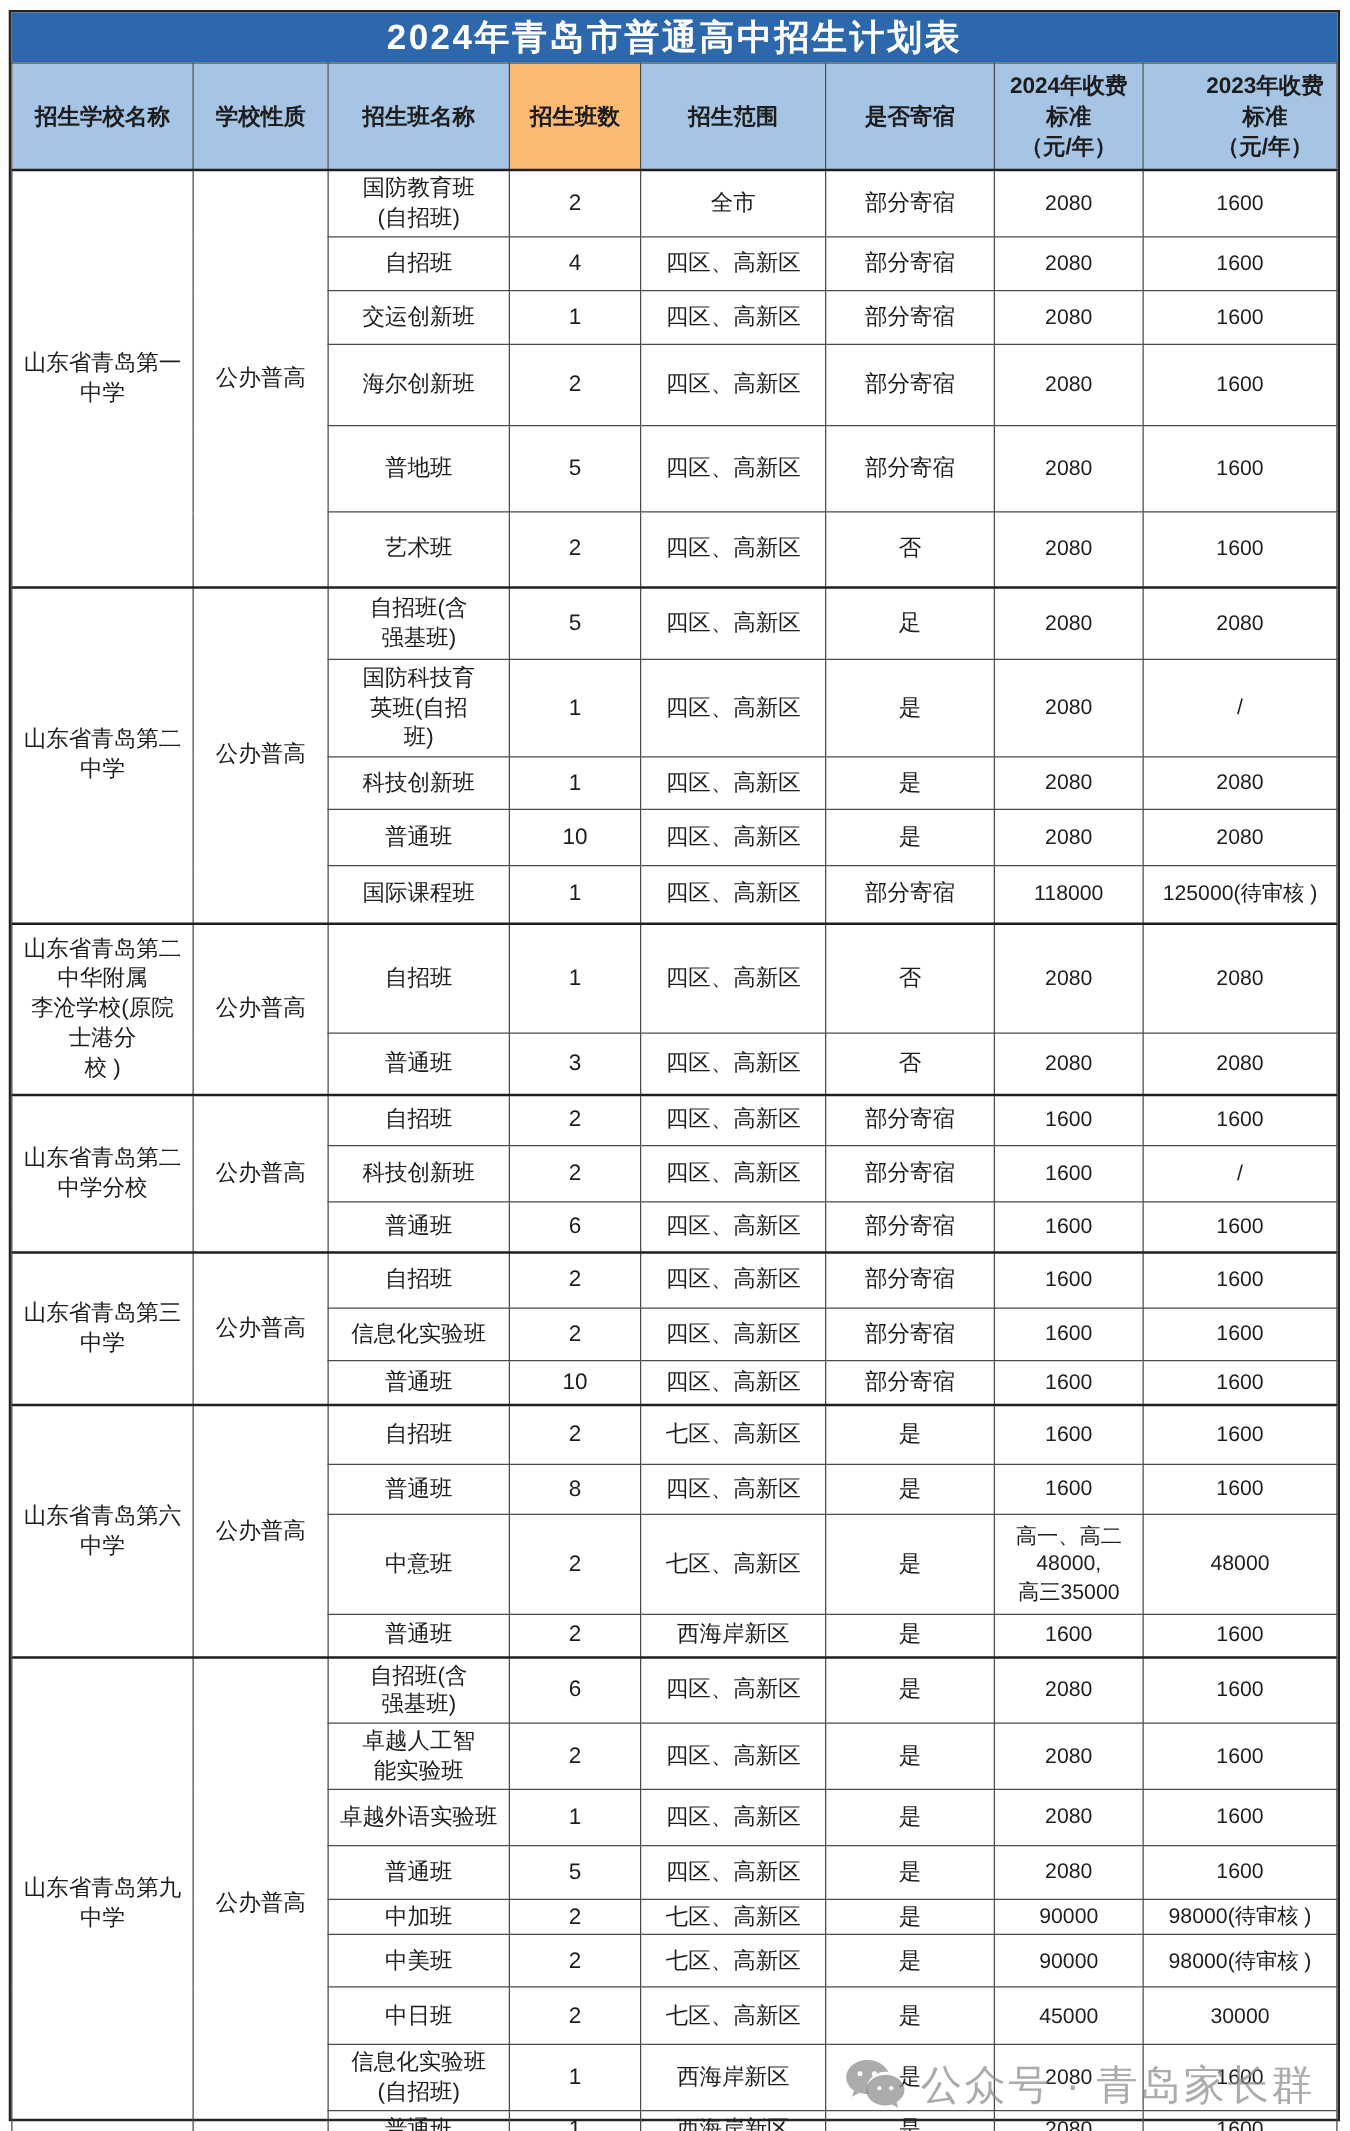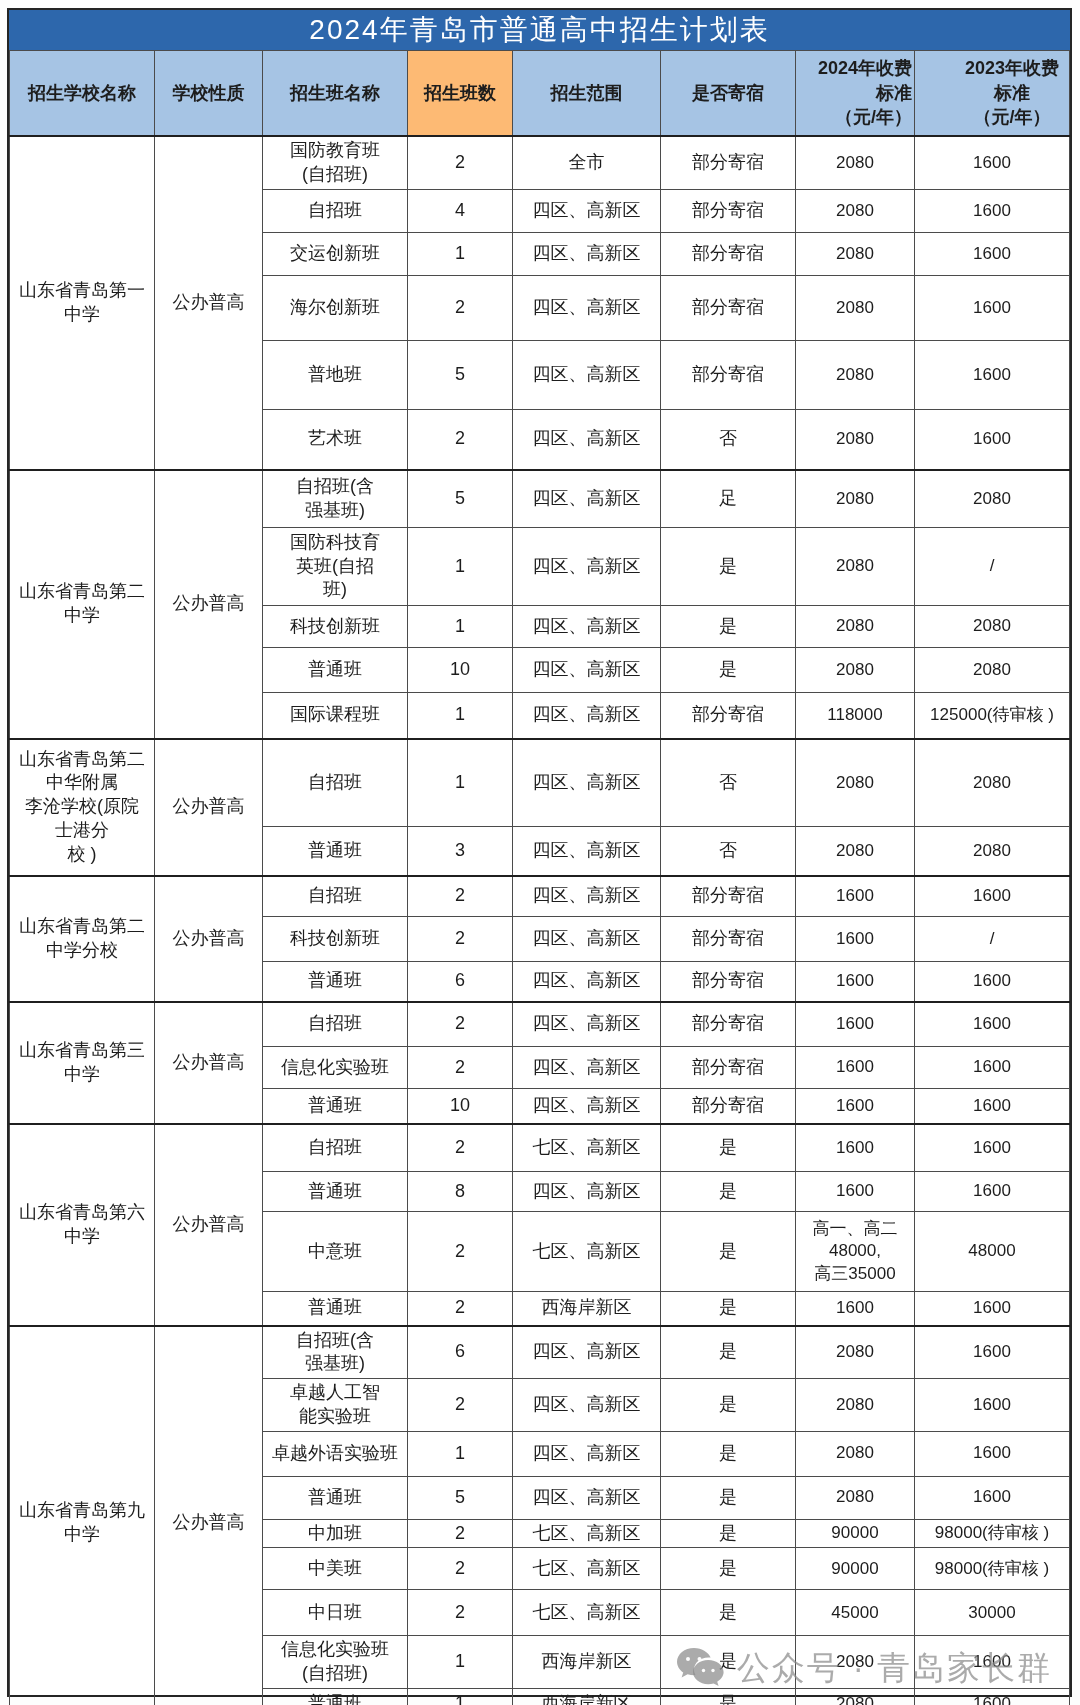--- a/index.html
+++ b/index.html
@@ -20,21 +20,21 @@
     height: 1689px;
     border: 2px solid #242424;
     background: #ffffff;
   }
   .title-bar {
     height: 40px;
     line-height: 40px;
     text-align: center;
     color: #ffffff;
     font-size: 28px;
-    font-weight: normal;
+    font-weight: bold;
     letter-spacing: 2px;
   }
   table.plan {
     width: 100%;
     border-collapse: collapse;
     table-layout: fixed;
   }
   table.plan th, table.plan td {
     border: 1px solid #4b4b4b;
     text-align: center;
@@ -89,21 +89,21 @@
           <col>
       </colgroup>
       <thead>
         <tr id="header-row">
             <th style="background: rgb(166, 196, 228);">招生学校名称</th>
             <th style="background: rgb(166, 196, 228);">学校性质</th>
             <th style="background: rgb(166, 196, 228);">招生班名称</th>
             <th style="background: #fdba74;">招生班数</th>
             <th style="background: rgb(166, 196, 228);">招生范围</th>
             <th style="background: rgb(166, 196, 228);">是否寄宿</th>
-            <th style="background: rgb(166, 196, 228); text-align: right;">2024年收费
+            <th style="background: rgb(166, 196, 228);">2024年收费
 标准
 （元/年）</th>
             <th style="background: rgb(166, 196, 228); padding-left: 42px;">2023年收费
 标准
 （元/年）</th>
           </tr>
       </thead>
     <tbody class="school-group">
           <tr style="height: 54px;">
             <td rowspan="6">山东省青岛第一

